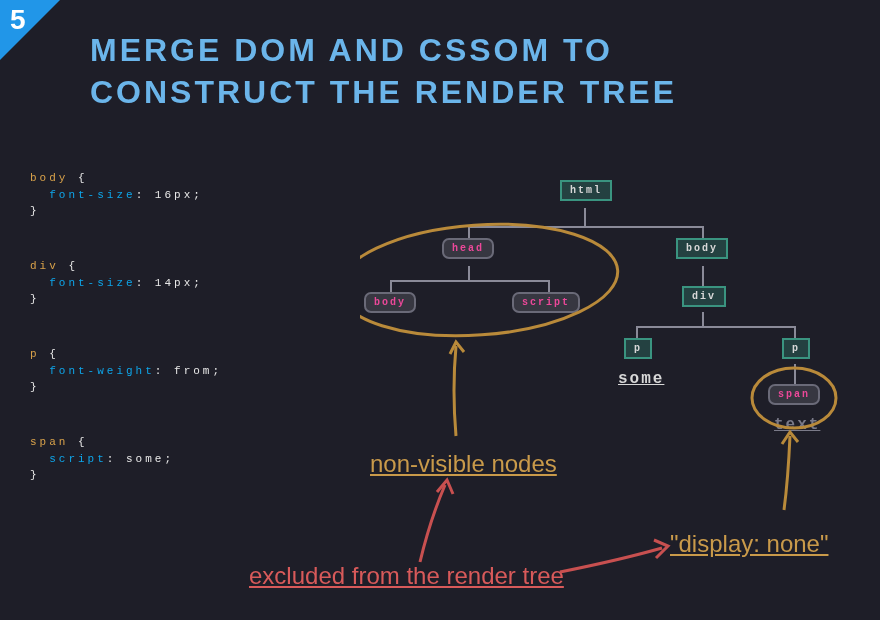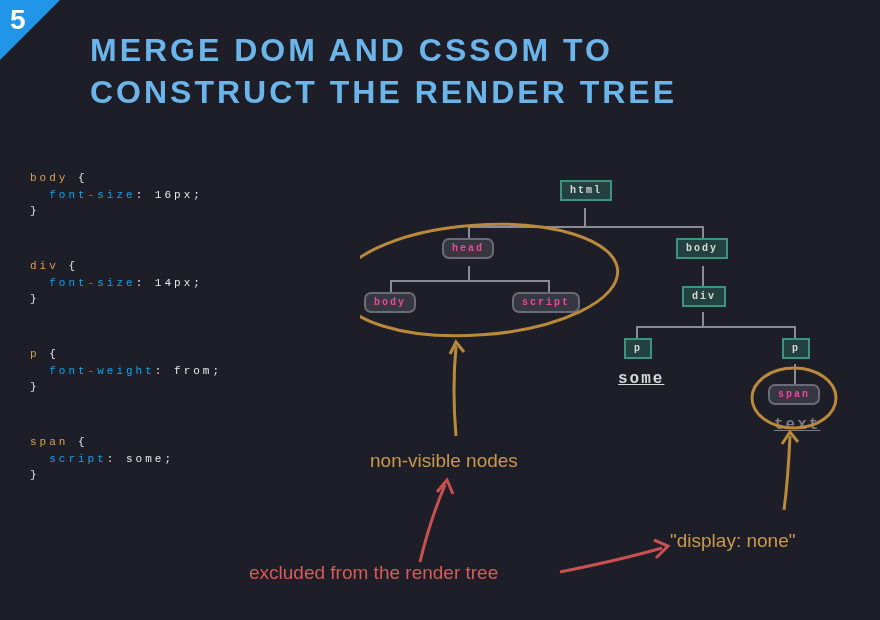--- a/index.html
+++ b/index.html
@@ -61,21 +61,22 @@
     color: #d8d8d8;
     font-size: 16px;
     letter-spacing: 2px;
     font-weight: bold;
     text-decoration: underline;
   }
   .leaf-text.dim { color: #7a7a88; }
   .annot {
     position: absolute;
     font-family: "Comic Sans MS", cursive, sans-serif;
-    font-size: 19px;
+    font-size: 24px;
+    text-decoration: underline;
   }
   .annot.gold { color: #c99a4a; }
   .annot.red { color: #d85a5a; margin-left: 19px; }
   svg.overlay { position: absolute; top:0; left:0; pointer-events:none; }
 </style>
 </head>
 <body>
 
 <div class="slide-number">5</div>
 

